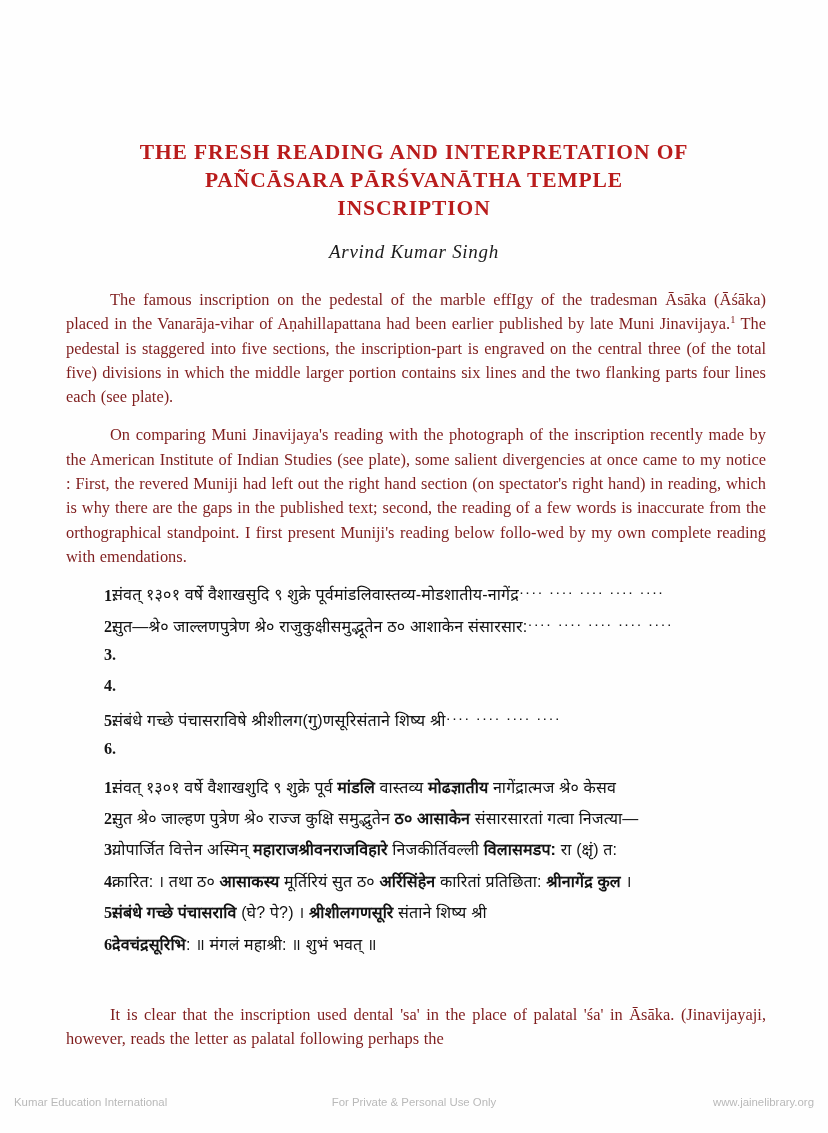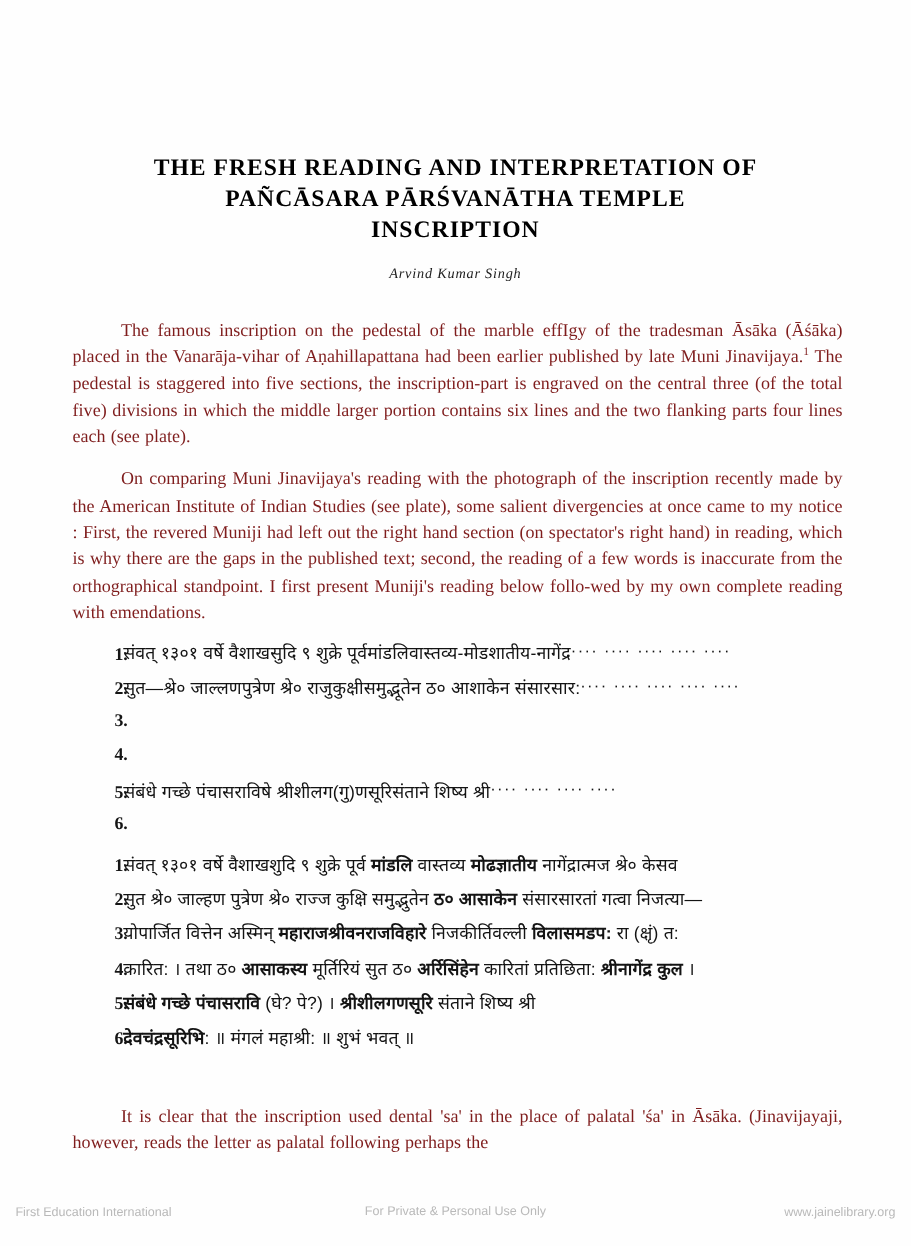--- a/index.html
+++ b/index.html
@@ -29,27 +29,27 @@
     right: 0;
     top: 138px;
     text-align: center;
   }
   .title-line {
     font-family: "Liberation Serif", "DejaVu Serif", serif;
     font-weight: bold;
     font-size: 21.5px;
     letter-spacing: 0.9px;
     line-height: 28px;
-    color: #000000;
+    color: #b91c1c;
     white-space: nowrap;
   }
   .author {
     margin-top: 19px;
     font-style: italic;
-    font-size: 13px;
+    font-size: 19px;
     letter-spacing: 0.7px;
     color: #1b1b1b;
   }
 
   
   .body-area {
     position: absolute;
     left: 66px;
     top: 288px;
     width: 700px;
@@ -208,18 +208,18 @@
       </li>
     </ul>
 
   </div>
 
   <div class="closing-area">
     <p class="para">It is clear that the inscription used  dental  'sa' in  the  place of palatal 'śa' in Āsāka.  (Jinavijayaji, however, reads the  letter  as  palatal  following  perhaps the</p>
   </div>
 
   <div class="footer">
-    <span class="footer-left">First Education International</span>
+    <span class="footer-left">Kumar Education International</span>
     <span class="footer-mid">For Private &amp; Personal Use Only</span>
     <span class="footer-right">www.jainelibrary.org</span>
   </div>
 
 </div>
 
 </body></html>

